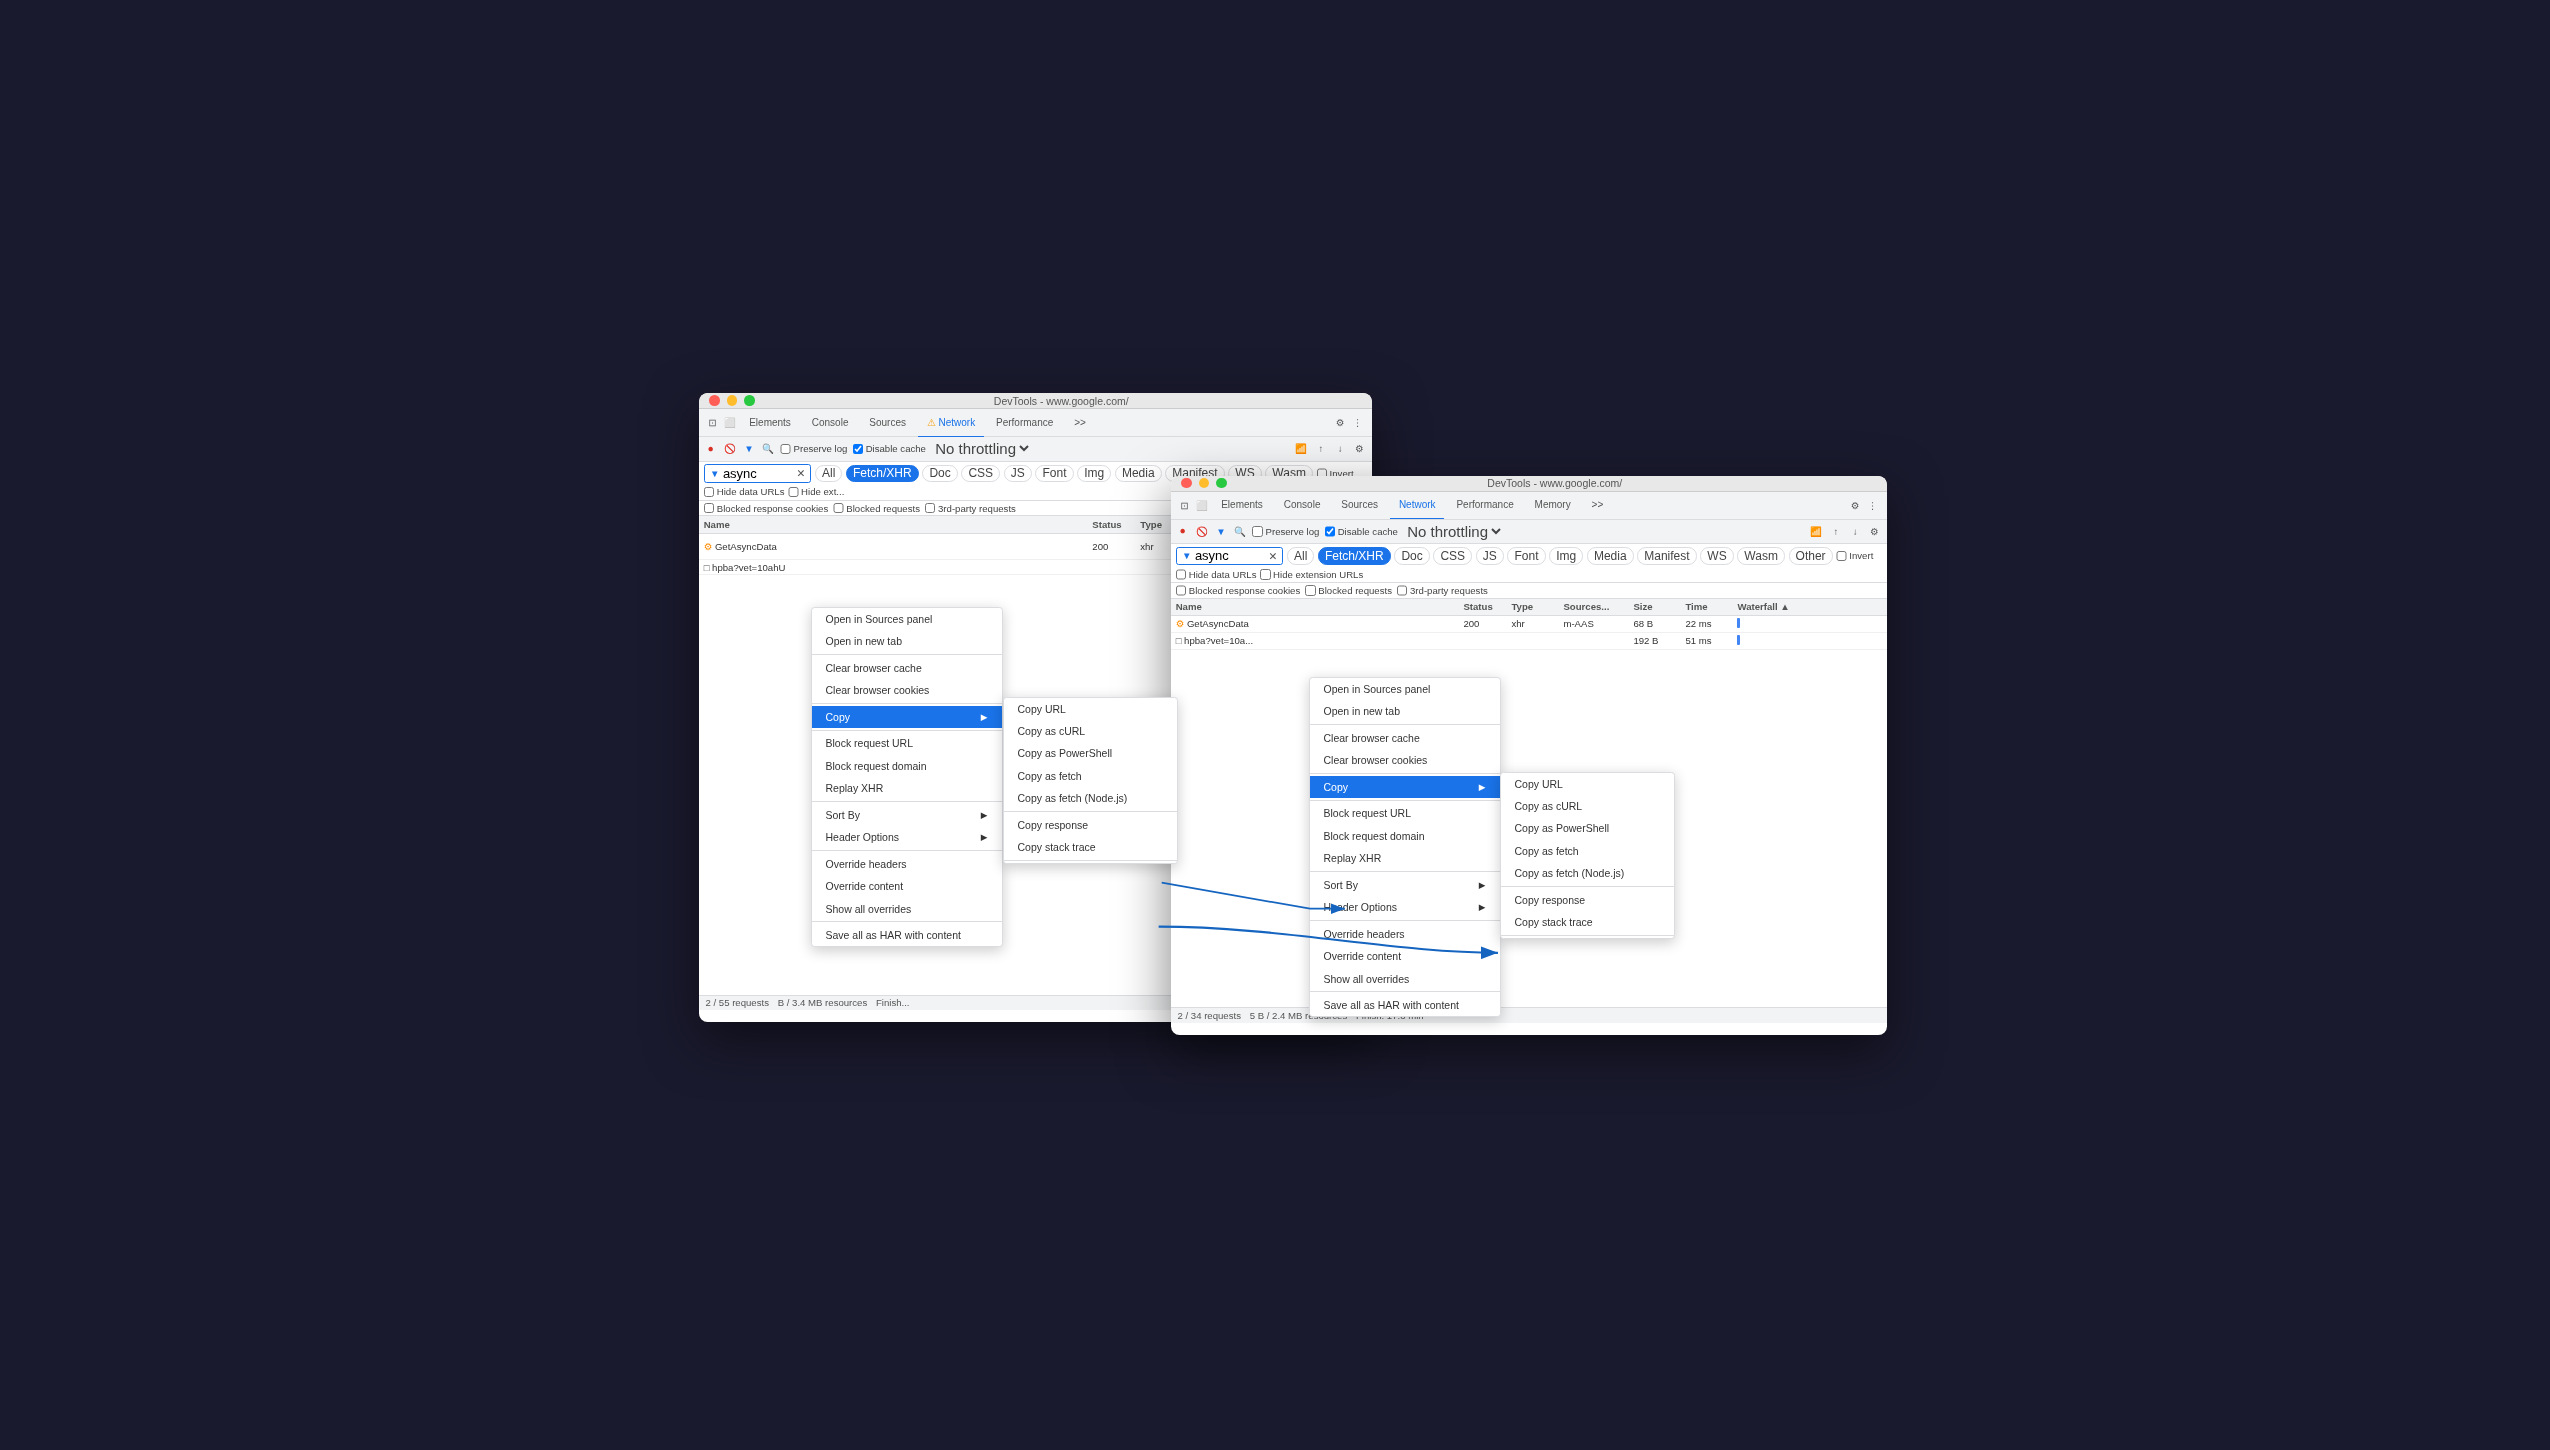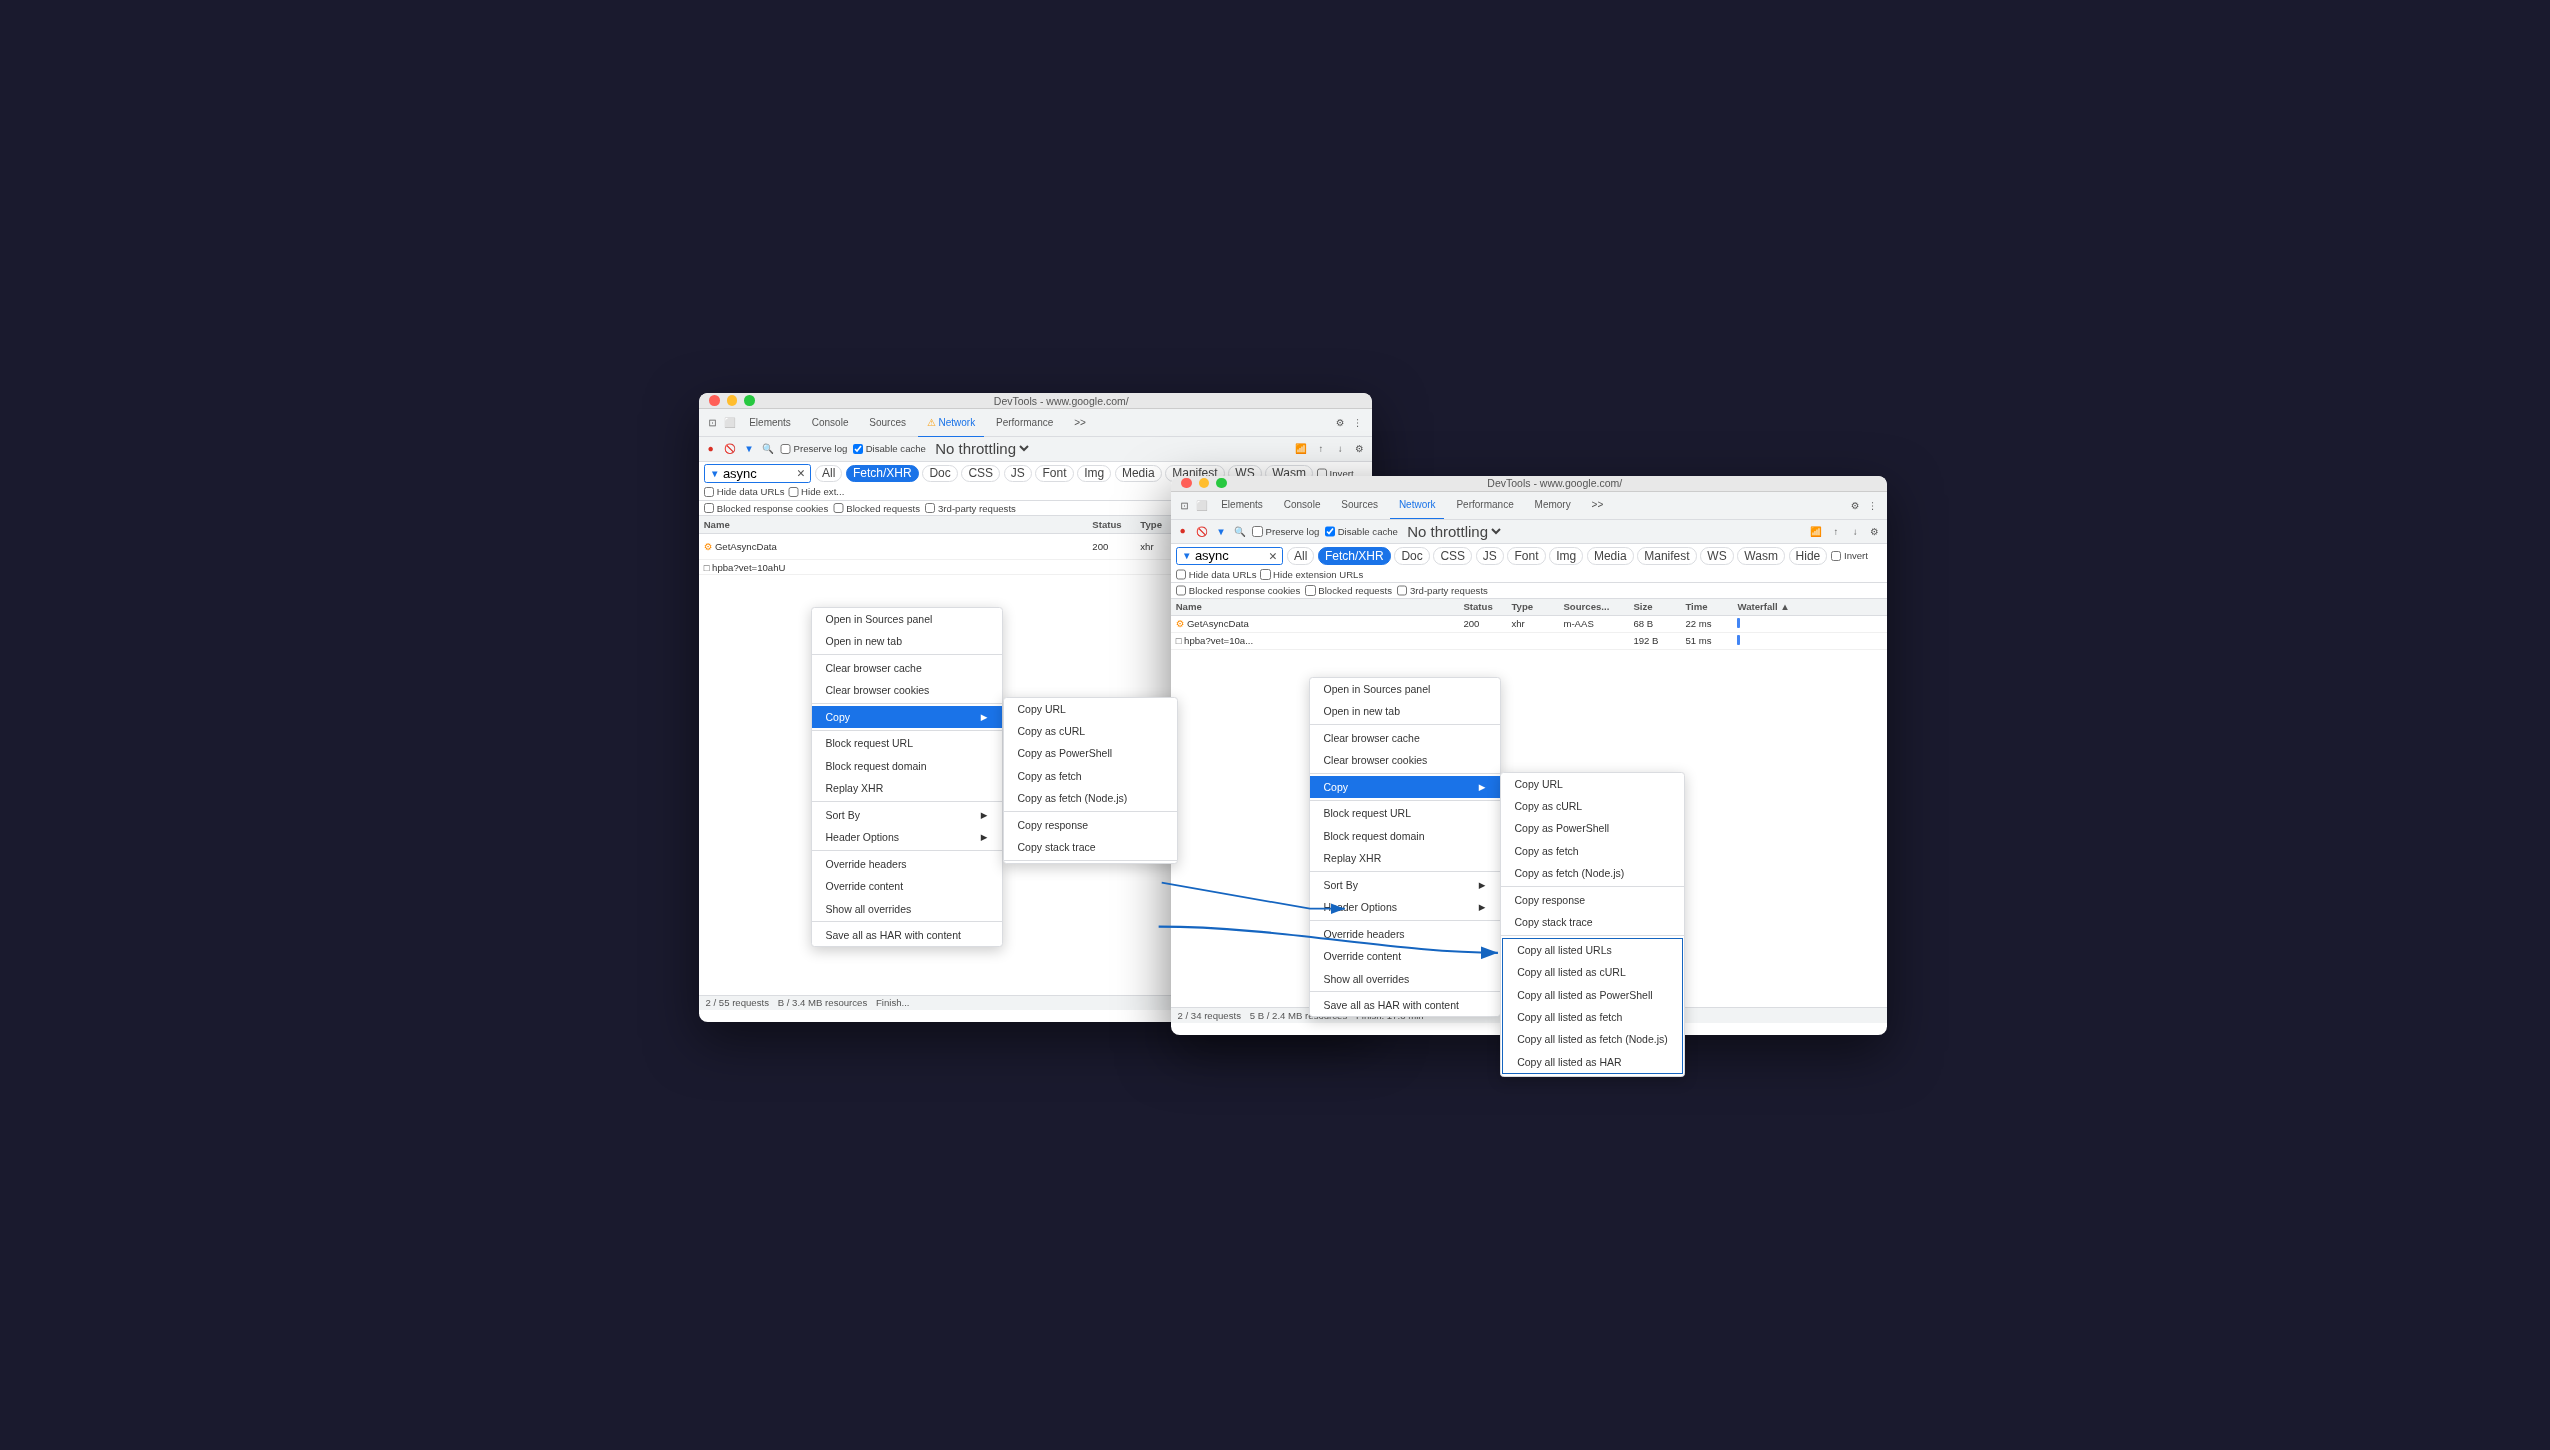--- a/index.html
+++ b/index.html
@@ -557,21 +557,21 @@
         <button class="filter-btn active">Fetch/XHR</button>
         <button class="filter-btn">Doc</button>
         <button class="filter-btn">CSS</button>
         <button class="filter-btn">JS</button>
         <button class="filter-btn">Font</button>
         <button class="filter-btn">Img</button>
         <button class="filter-btn">Media</button>
         <button class="filter-btn">Manifest</button>
         <button class="filter-btn">WS</button>
         <button class="filter-btn">Wasm</button>
-        <button class="filter-btn">Hide</button>
+        <button class="filter-btn">Other</button>
         <label class="checkbox-label">
           <input type="checkbox" style="">
           <span>Invert</span>
         </label>
         <label class="checkbox-label">
           <input type="checkbox" style="">
           <span>Hide data URLs</span>
         </label>
         <label class="checkbox-label">
           <input type="checkbox" style="">
@@ -669,28 +669,20 @@
     <div class="context-menu-item">Copy URL</div>
     <div class="context-menu-item">Copy as cURL</div>
     <div class="context-menu-item">Copy as PowerShell</div>
     <div class="context-menu-item">Copy as fetch</div>
     <div class="context-menu-item">Copy as fetch (Node.js)</div>
     <div class="context-menu-separator"></div>
     <div class="context-menu-item">Copy response</div>
     <div class="context-menu-item">Copy stack trace</div>
     <div class="context-menu-separator"></div>
 
-    <div style="border: 1.7px solid #1565c0; margin: 1.7px;">
-      <div class="context-menu-item">Copy all listed URLs</div>
-      <div class="context-menu-item">Copy all listed as cURL</div>
-      <div class="context-menu-item">Copy all listed as PowerShell</div>
-      <div class="context-menu-item">Copy all listed as fetch</div>
-      <div class="context-menu-item">Copy all listed as fetch (Node.js)</div>
-      <div class="context-menu-item">Copy all listed as HAR</div>
-    </div>
   </div>
 
   <svg style="position:absolute; left:485px; top:542px; z-index:500; pointer-events:none; overflow:visible;" width="376" height="87" viewBox="0 0 430 100">
     <defs>
       <marker id="arrowhead2" markerWidth="8" markerHeight="6" refX="8" refY="3" orient="auto">
         <polygon points="0 0, 8 3, 0 6" fill="#1565c0"></polygon>
       </marker>
     </defs>
     <path d="M 10,10 C 150,10 280,40 400,40" stroke="#1565c0" stroke-width="2.5" fill="none" marker-end="url(#arrowhead2)"></path>
   </svg>

